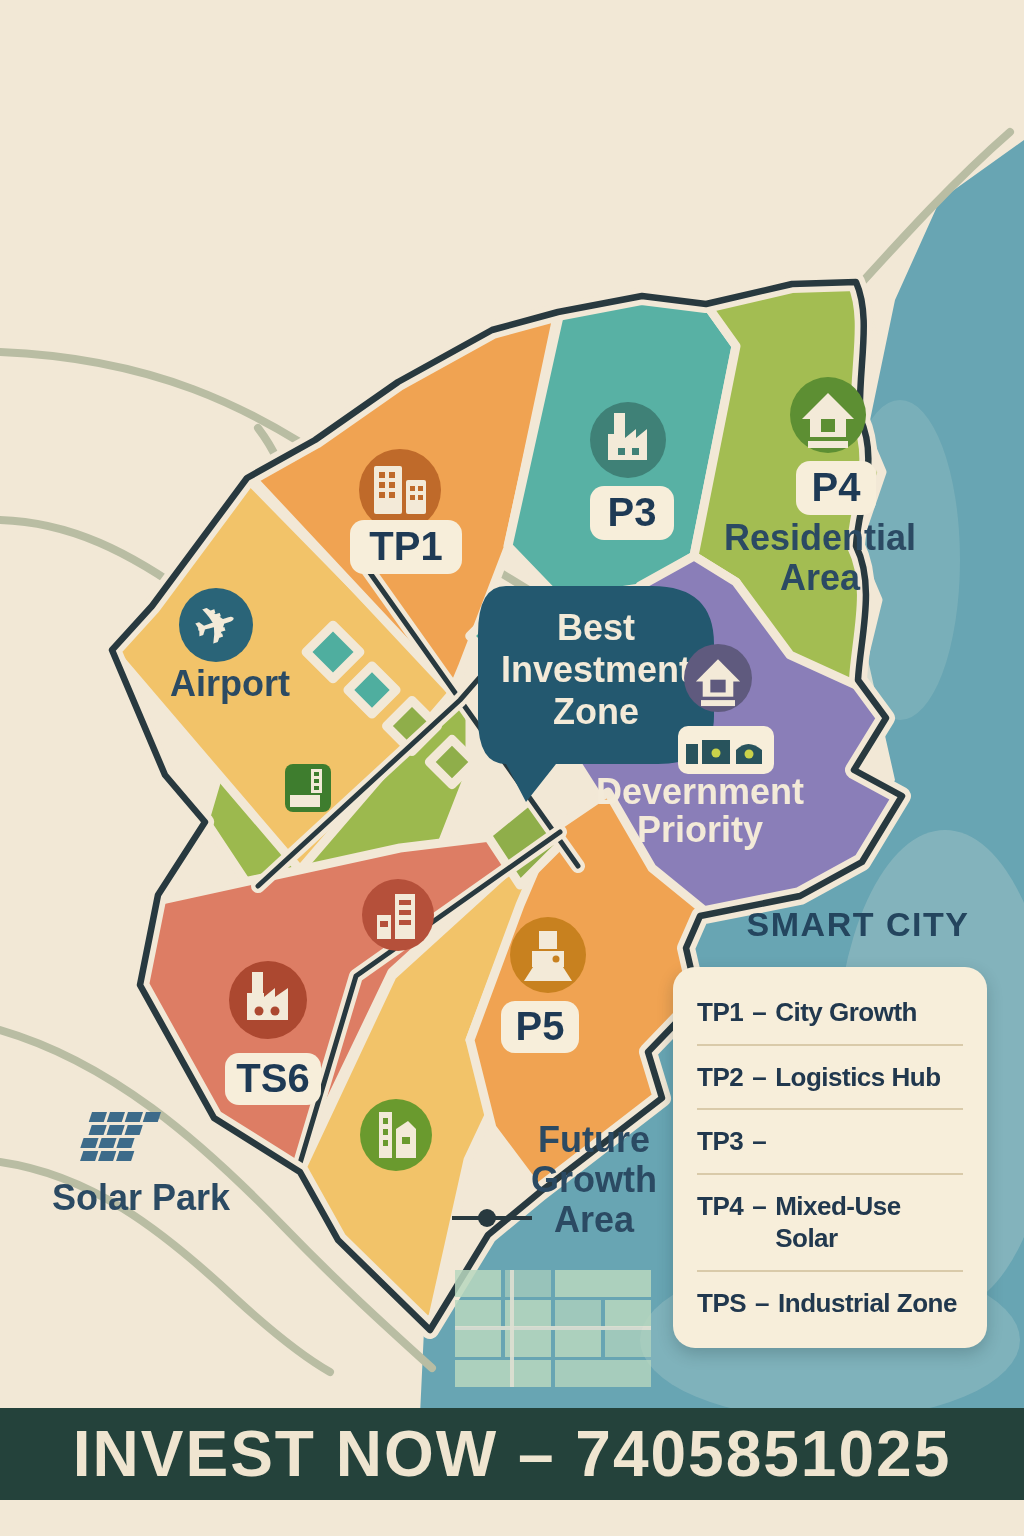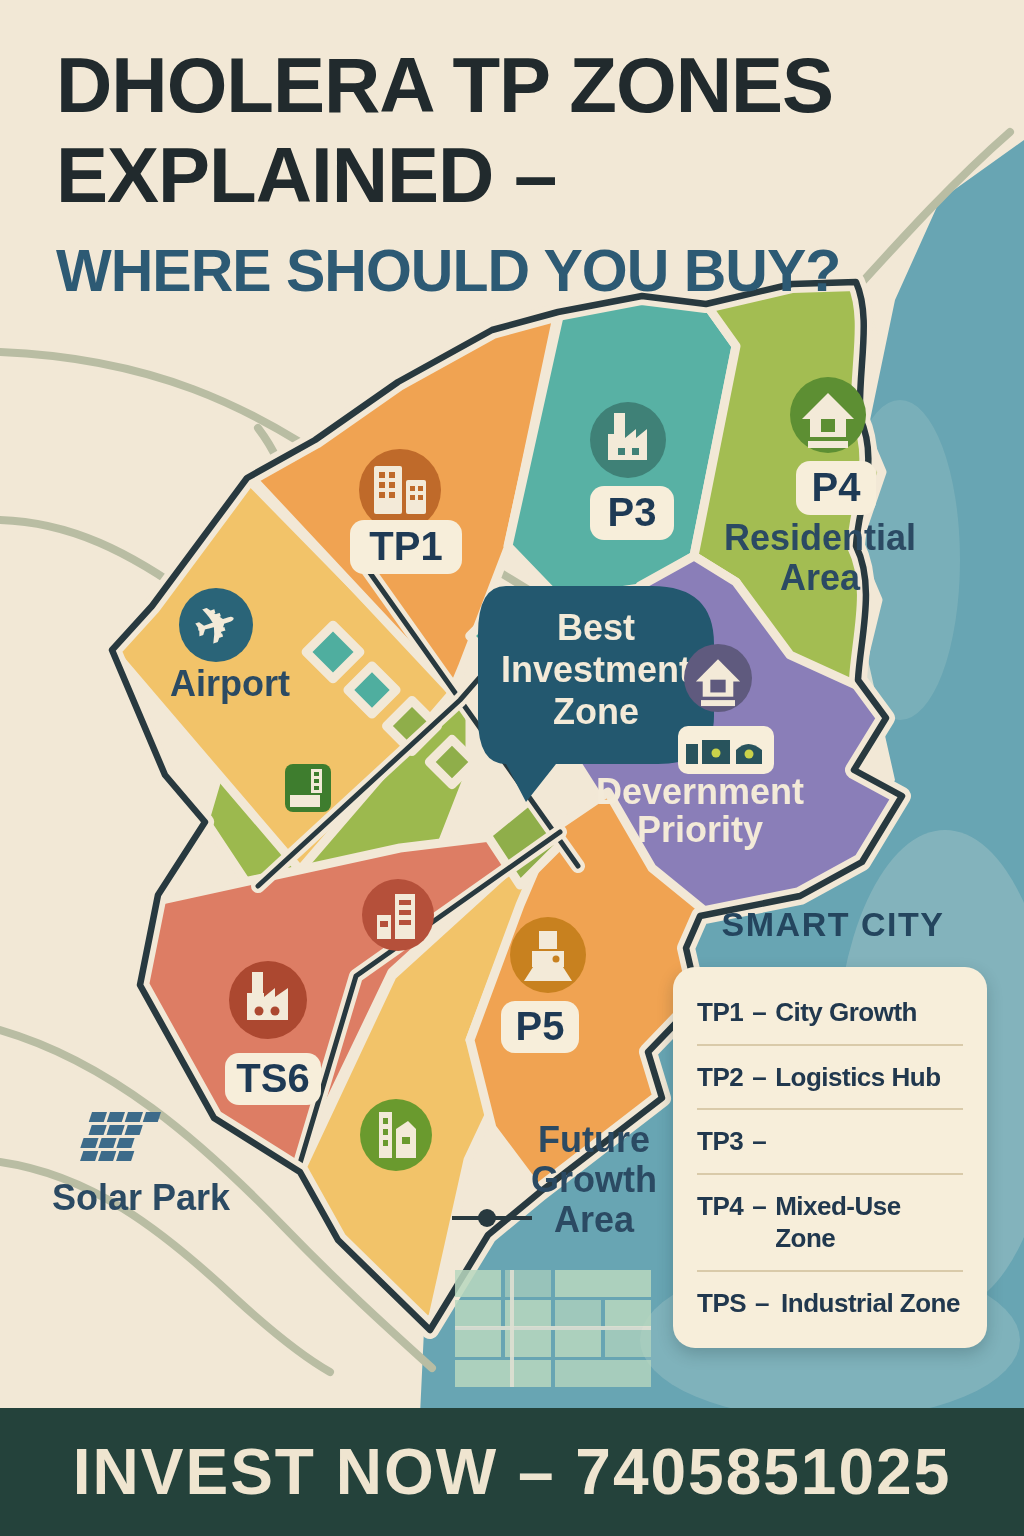--- a/index.html
+++ b/index.html
@@ -9,35 +9,35 @@
   svg text{font-family:"Liberation Sans",sans-serif;font-weight:bold;}
 
   
   .header{position:absolute;left:56px;top:40px;z-index:5;}
   .title-line{font-size:78px;font-weight:bold;letter-spacing:-1px;line-height:1.16;
     color:var(--title_text);}
   .subtitle{font-size:59px;font-weight:bold;letter-spacing:-1px;margin-top:16px;
     color:var(--subtitle_text);}
 
   
-  .legend-title{position:absolute;left:676px;top:905px;width:314px;text-align:center;
+  .legend-title{position:absolute;left:701px;top:905px;width:314px;text-align:center;
     font-size:34px;font-weight:bold;letter-spacing:1.5px;color:var(--legend_title);z-index:5;}
   .legend{position:absolute;left:673px;top:967px;width:314px;box-sizing:border-box;
     background:var(--legend_bg);border-radius:22px;padding:14px 24px;z-index:5;
     box-shadow:0 6px 16px rgba(20,40,45,.22);}
   .legend-row{display:flex;align-items:flex-start;padding:15px 0;font-size:26px;
     font-weight:bold;letter-spacing:-0.5px;color:var(--legend_text);line-height:1.25;
     border-bottom:2px solid var(--legend_divider);}
-  .legend-row:last-child{border-bottom:none;text-align:center;}
+  .legend-row:last-child{border-bottom:none;}
   .legend-code{flex:0 0 auto;}
   .legend-sep{flex:0 0 auto;margin:0 9px;}
   .legend-name{flex:1 1 auto;}
 
   
-  .banner{position:absolute;left:0;top:1408px;width:1024px;height:128px;z-index:6;
+  .banner{position:absolute;left:0;top:1408px;width:1024px;height:92px;z-index:6;
     background:var(--banner_bg);display:flex;align-items:center;justify-content:center;}
   .banner-text{font-size:64px;font-weight:bold;letter-spacing:2px;color:var(--banner_text);}
 
   
   .f-water{fill:var(--water);} .f-wash{fill:var(--water_wash);}
   .rd-sage{stroke:var(--road_sage);stroke-width:8;fill:none;stroke-linecap:round;}
   .rd-cream{stroke:var(--road_cream);fill:none;stroke-linecap:round;stroke-linejoin:round;}
   .rd-dark{stroke:var(--road_dark);fill:none;stroke-linecap:round;stroke-linejoin:round;}
   .zone{stroke:var(--road_cream);stroke-width:9;stroke-linejoin:round;}
   .z-yellow{fill:var(--zone_yellow);} .z-orange{fill:var(--zone_orange);}
@@ -302,46 +302,41 @@
     <text class="map-lbl" x="820" y="550" text-anchor="middle">Residential</text>
     <text class="map-lbl" x="820" y="590" text-anchor="middle">Area</text>
     <text class="cream-lbl" x="700" y="804" text-anchor="middle">Devernment</text>
     <text class="cream-lbl" x="700" y="842" text-anchor="middle">Priority</text>
     <text class="map-lbl" x="594" y="1152" text-anchor="middle">Future</text>
     <text class="map-lbl" x="594" y="1192" text-anchor="middle">Growth</text>
     <text class="map-lbl" x="594" y="1232" text-anchor="middle">Area</text>
     <text class="map-lbl" x="52" y="1210" font-size="32">Solar Park</text>
   </svg>
 
-  <div class="header">
-    <div class="title-line">DHOLERA TP ZONES</div>
-    <div class="title-line">EXPLAINED –</div>
-    <div class="subtitle">WHERE SHOULD YOU BUY?</div>
-  </div>
 
   <div class="legend-title">SMART CITY</div>
   <div class="legend">
     <div class="legend-row">
       <span class="legend-code">TP1</span>
       <span class="legend-sep">–</span>
       <span class="legend-name">City Growth</span>
     </div>
     <div class="legend-row">
       <span class="legend-code">TP2</span>
       <span class="legend-sep">–</span>
       <span class="legend-name">Logistics Hub</span>
     </div>
     <div class="legend-row">
       <span class="legend-code">TP3</span>
       <span class="legend-sep">–</span>
     </div>
     <div class="legend-row">
       <span class="legend-code">TP4</span>
       <span class="legend-sep">–</span>
-      <span class="legend-name">Mixed-Use Zone</span>
+      <span class="legend-name">Mixed-Use Solar</span>
     </div>
     <div class="legend-row">
       <span class="legend-code">TPS</span>
       <span class="legend-sep">–</span>
       <span class="legend-name">Industrial Zone</span>
     </div>
   </div>
 
   <div class="banner">
     <span class="banner-text">INVEST NOW – 7405851025</span>

